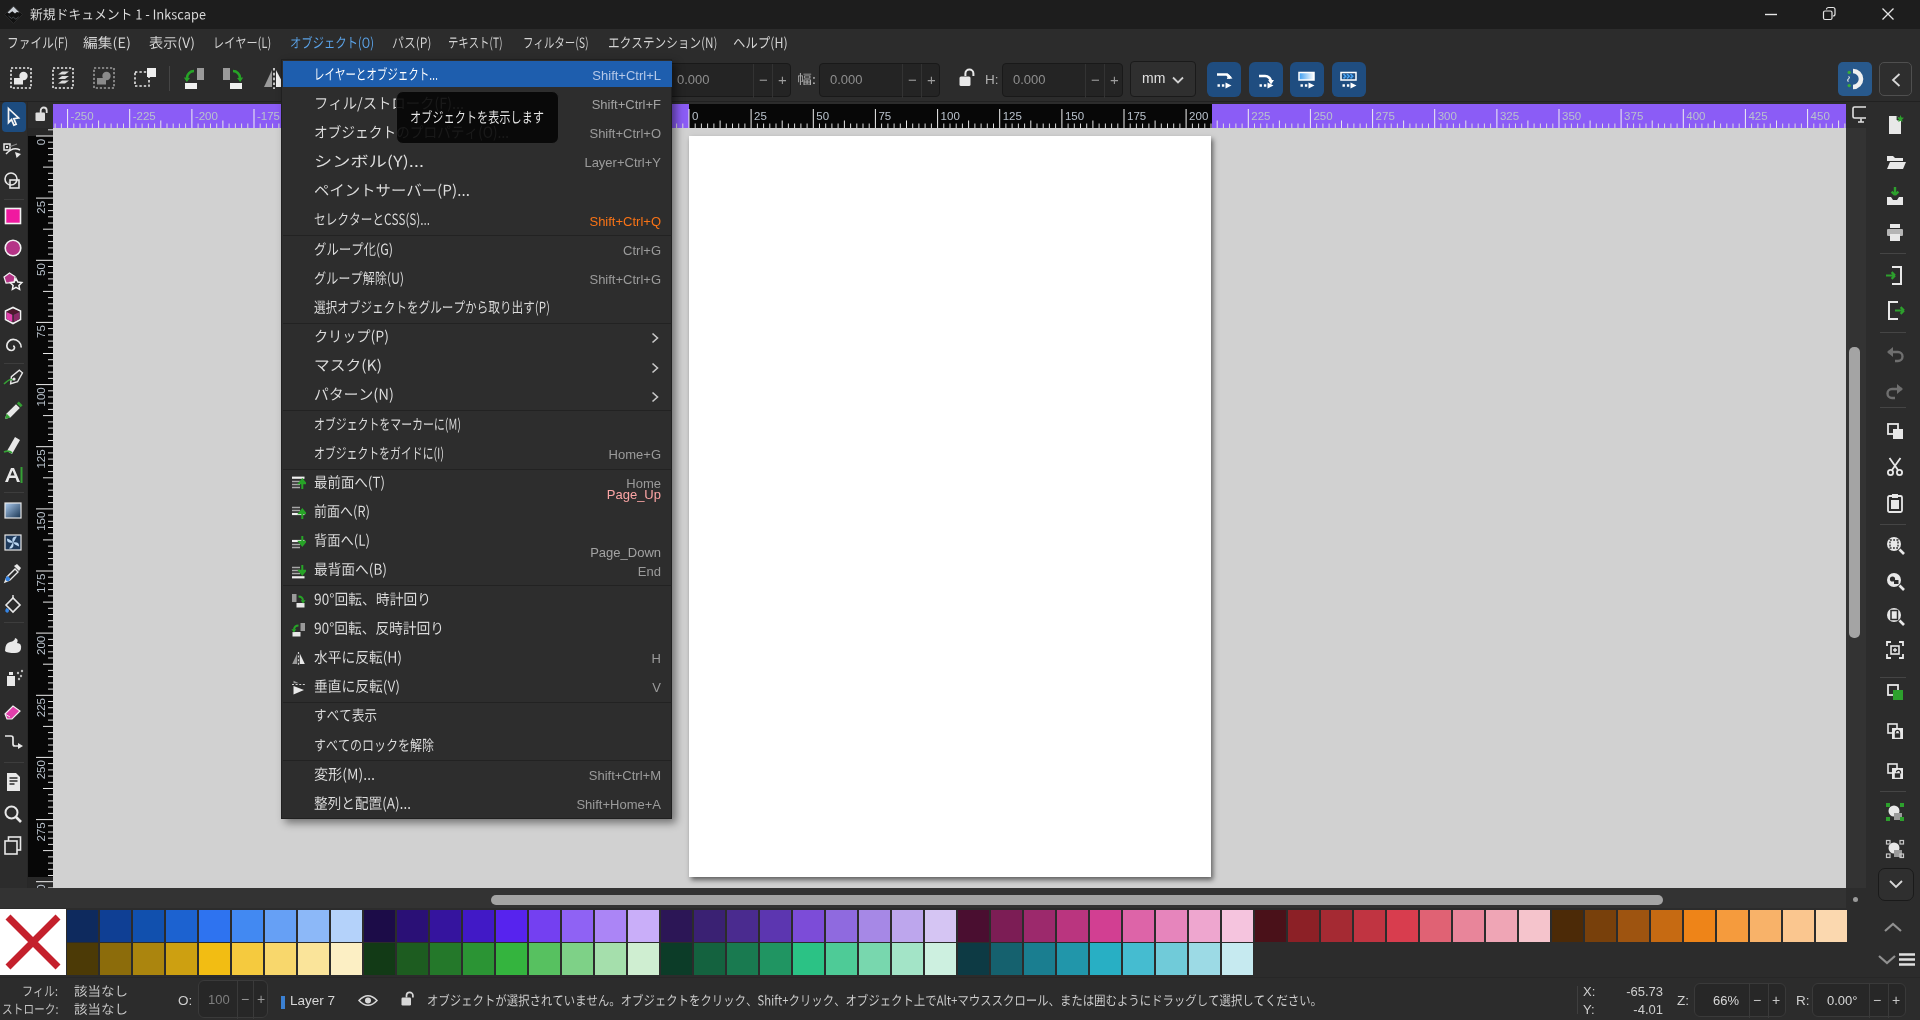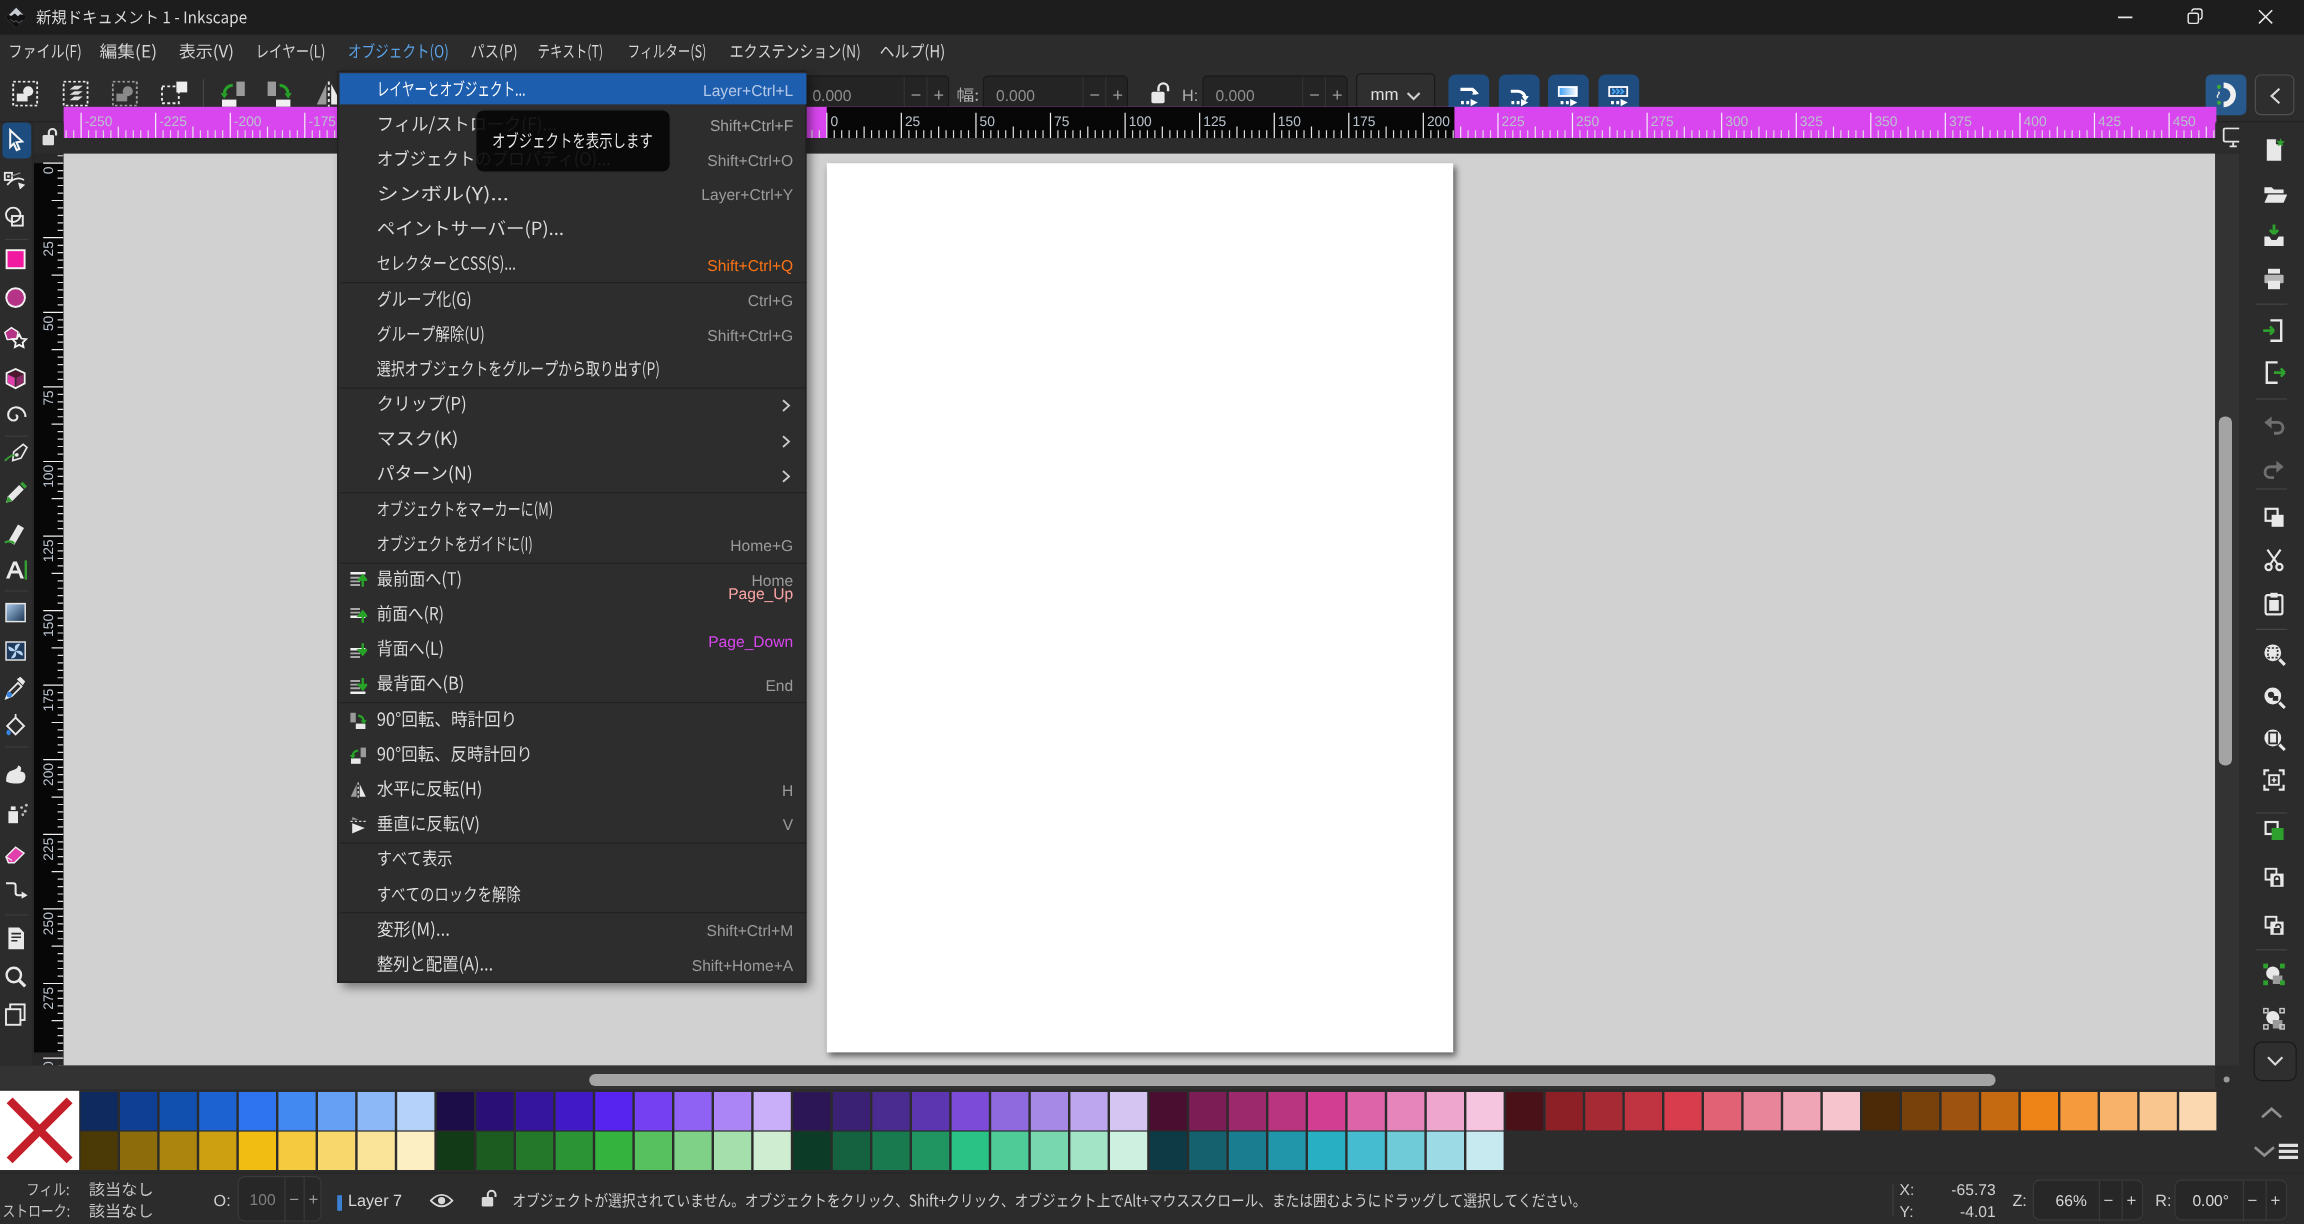--- a/index.html
+++ b/index.html
@@ -13,21 +13,21 @@
 .capbtn{position:absolute;top:0;width:14px;height:29px;color:#e6e6e6}
 
 #mb-active{left:280px;top:55px;width:103px;height:3px;background:#3a76c4}
 
 .spin{position:absolute;top:5px;height:34px;background:#242424;border:1px solid #191919;border-radius:4px;color:#8f8f8f;font-size:13px}
 .spin .val{position:absolute;left:10px;top:8px}
 .spin .sep1,.spin .sep2{position:absolute;top:0px;width:1px;height:34px;background:#333}
 .spin .m,.spin .p{position:absolute;top:7px;color:#9d9d9d;font-size:15px}
 .bluebtn{position:absolute;top:4px;width:34px;height:35px;background:#1f4d80;border-radius:6px}
 
-#hruler{left:53px;top:89px;width:1794px;height:26px;background:#d946ef;overflow:hidden}
+#hruler{left:53px;top:104px;width:1794px;height:26px;background:#8b5cf6;overflow:hidden}
 #vruler{left:28px;top:128px;width:25px;height:760px;background:#282828;overflow:hidden}
 #rulcorner{left:28px;top:102px;width:25px;height:26px;background:#2c2c2c}
 
 #toolbox{left:0;top:102px;width:28px;height:786px;background:#2c2c2c;border-right:1px solid #272727}
 .tool{position:absolute;left:2px;width:24px;height:30px;border-radius:4px}
 
 #canvas{left:53px;top:128px;width:1793px;height:760px;background:#d1d1d1}
 #page{position:absolute;left:636px;top:8px;width:522px;height:741px;background:#fff;box-shadow:2px 3px 5px rgba(0,0,0,0.55)}
 
 #vscrollzone{left:1846px;top:128px;width:20px;height:760px;background:#333333}
@@ -1105,21 +1105,21 @@
 <span style="position:absolute;left:14px;top:9px;color:#d8d8d8;font-size:13px">0.00°</span>
 <div style="position:absolute;left:56px;top:0;width:1px;height:34px;background:#3a3a3a"></div>
 <div style="position:absolute;left:75px;top:0;width:1px;height:34px;background:#3a3a3a"></div>
 <span style="position:absolute;left:60px;top:8px;color:#c8c8c8;font-size:14px">−</span>
 <span style="position:absolute;left:79px;top:8px;color:#c8c8c8;font-size:14px">+</span>
       </div>
     </div>
 
   <div class="abs" id="menu">
       <div class="mi-hl"></div>
-<div class="msc" style="top:7.8px;color:#b4c8e8">Layer+Ctrl+L</div>
+<div class="msc" style="top:7.8px;color:#b4c8e8">Shift+Ctrl+L</div>
 <div class="msc" style="top:37.0px;color:#a3a3a3">Shift+Ctrl+F</div>
 <div class="msc" style="top:66.1px;color:#9b9b9b">Shift+Ctrl+O</div>
 <div class="msc" style="top:95.3px;color:#9b9b9b">Layer+Ctrl+Y</div>
 <div class="msc" style="top:153.7px;color:#f97316">Shift+Ctrl+Q</div>
 <div class="msep" style="top:175.1px"></div>
 <div class="msc" style="top:182.8px;color:#9b9b9b">Ctrl+G</div>
 <div class="msc" style="top:212.0px;color:#9b9b9b">Shift+Ctrl+G</div>
 <div class="msep" style="top:262.6px"></div>
 <svg style="position:absolute;right:12px;top:272.3px" width="8" height="12" viewBox="0 0 8 12">
         <path d="M1.5 1.5 L6.5 6 L1.5 10.5" fill="none" stroke="#c8c8c8" stroke-width="1.6"></path>
@@ -1138,21 +1138,21 @@
         <path d="M1 5.5 h8 M1 8.5 h8 M1 11.5 h8" stroke="#a8a8a8" stroke-width="1.6"></path>
         <path d="M1 1.7 h12.5" stroke="#f0f0f0" stroke-width="2.2"></path>
         <path d="M11.3 13 V6.8 M11.3 3.6 l-3 3.6 h6 Z" stroke="#27a327" stroke-width="2" fill="#27a327"></path>
       </svg>
 <div class="msc" style="top:427px;color:#fca5a5">Page_Up</div>
 <svg style="position:absolute;left:9px;top:445.4px" width="15" height="15" viewBox="0 0 15 15">
         <path d="M1 2.5 h8 M1 5.5 h8" stroke="#a8a8a8" stroke-width="1.6"></path>
         <path d="M1 9 h12.5" stroke="#f0f0f0" stroke-width="2.2"></path>
         <path d="M11.3 14 V7.8 M11.3 4.6 l-3 3.6 h6 Z" stroke="#27a327" stroke-width="2" fill="#27a327"></path>
       </svg>
-<div class="msc" style="top:467px;color:#d946ef">Page_Down</div>
+<div class="msc" style="top:485px;color:#a3a3a3">Page_Down</div>
 <svg style="position:absolute;left:9px;top:474.5px" width="15" height="15" viewBox="0 0 15 15">
         <path d="M1 9.5 h8 M1 12.5 h8" stroke="#a8a8a8" stroke-width="1.6"></path>
         <path d="M1 6 h12.5" stroke="#f0f0f0" stroke-width="2.2"></path>
         <path d="M11.3 1 V7.2 M11.3 10.4 l-3 -3.6 h6 Z" stroke="#27a327" stroke-width="2" fill="#27a327"></path>
       </svg>
 <div class="msc" style="top:503.7px;color:#9b9b9b">End</div>
 <svg style="position:absolute;left:9px;top:503.7px" width="15" height="15" viewBox="0 0 15 15">
         <path d="M1 3.5 h8 M1 6.5 h8 M1 9.5 h8" stroke="#a8a8a8" stroke-width="1.6"></path>
         <path d="M1 13.3 h12.5" stroke="#f0f0f0" stroke-width="2.2"></path>
         <path d="M11.3 1 V7.2 M11.3 10.4 l-3 -3.6 h6 Z" stroke="#27a327" stroke-width="2" fill="#27a327"></path>

